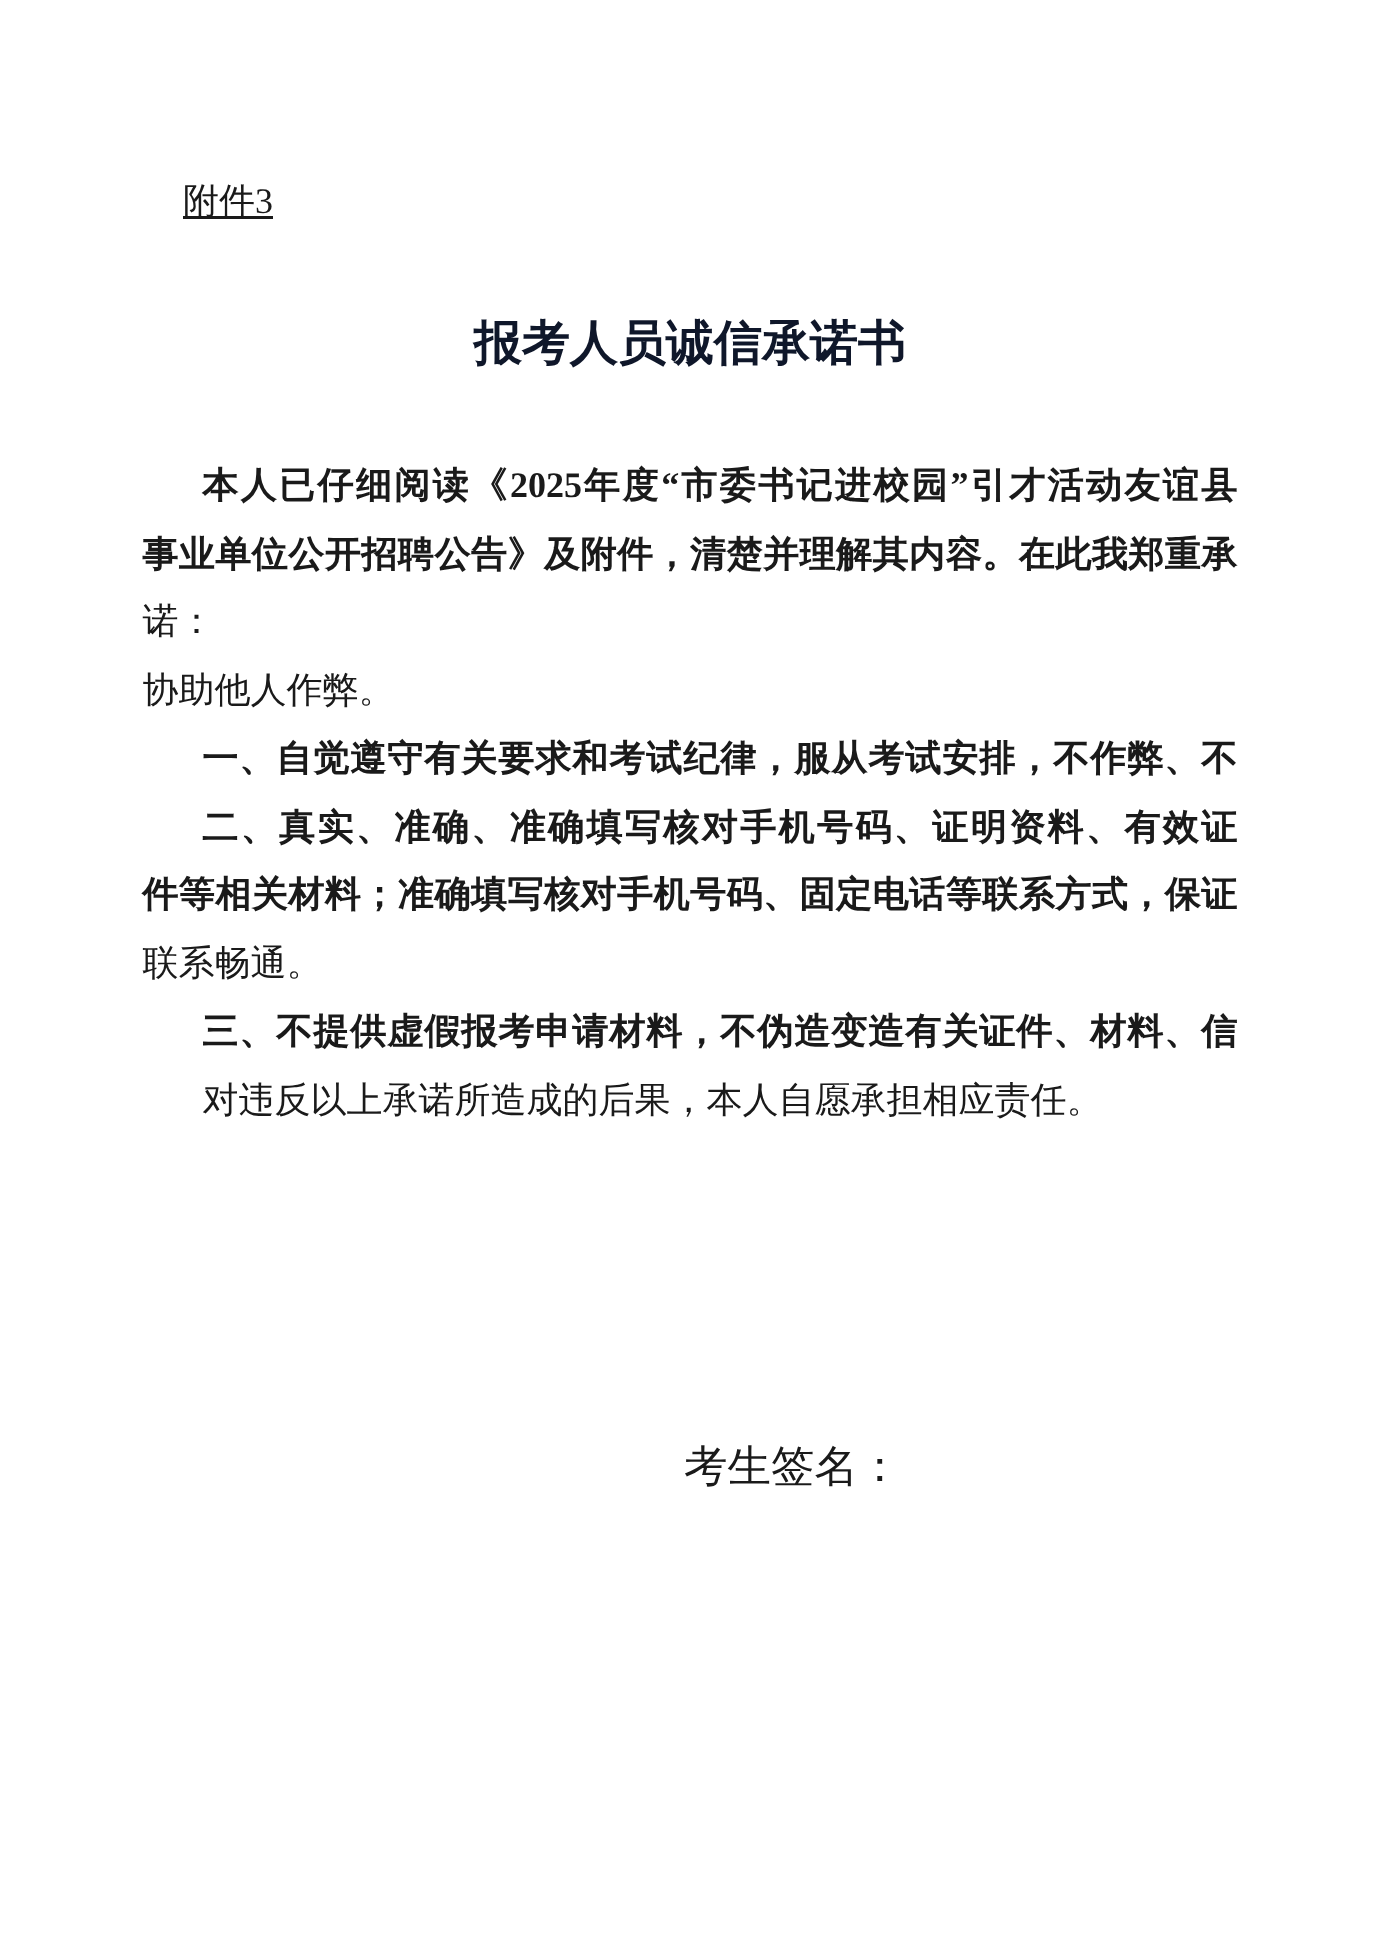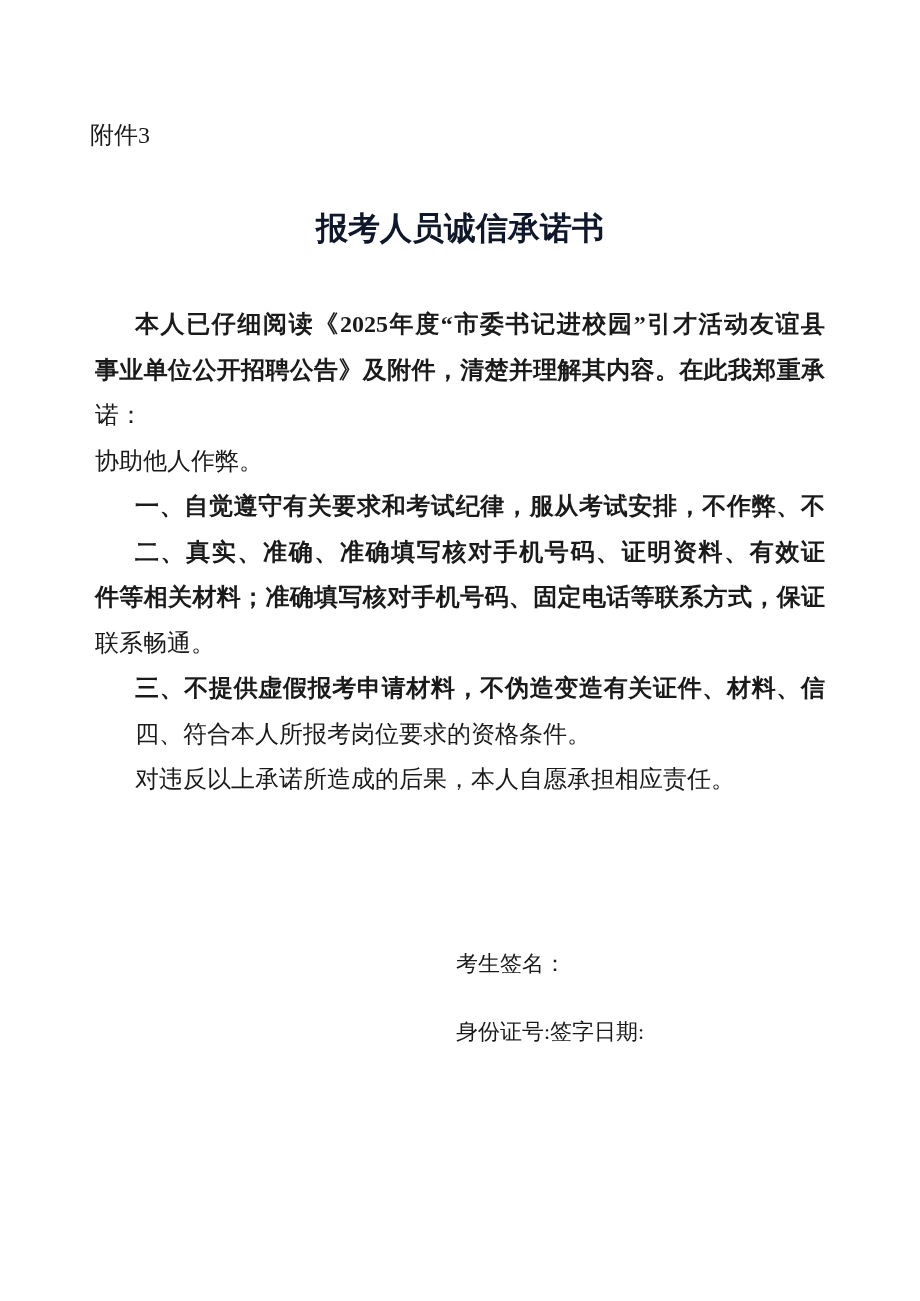--- a/index.html
+++ b/index.html
@@ -11,24 +11,25 @@
     position: relative;
     width: 920px;
     height: 1301px;
     background: #ffffff;
     color: #1a1a1a;
     font-family: "Liberation Serif", serif;
     overflow: hidden;
   }
   .attachment {
     position: absolute;
-    left: 90px;
+    left: 122px;
     top: 120px;
     font-size: 24px;
     line-height: 30px;
+    text-decoration: underline;
   }
   .doc-title {
     position: absolute;
     left: 0;
     top: 207px;
     width: 920px;
     margin: 0;
     text-align: center;
     font-family: "Liberation Sans", sans-serif;
     font-weight: 700;
@@ -52,23 +53,24 @@
     white-space: normal;
     text-align: justify;
     text-align-last: justify;
     font-weight: bold;
   }
   .line.indent {
     text-indent: 40px;
   }
   .sig-line {
     position: absolute;
-    font-size: 22px;
+    font-size: 29px;
     line-height: 30px;
     white-space: nowrap;
+    margin-top: 14px;
   }
   .sig-name { left: 456px; top: 949px; }
   .sig-id   { left: 456px; top: 1017px; }
 </style>
 </head>
 <body>
 
 <div class="page">
 
   <div class="attachment">附件3</div>
@@ -78,21 +80,19 @@
   <div class="doc-body" id="body-lines">
       <div class="line indent fill">本人已仔细阅读《2025年度“市委书记进校园”引才活动友谊县</div>
       <div class="line fill">事业单位公开招聘公告》及附件，清楚并理解其内容。在此我郑重承</div>
       <div class="line">诺：</div>
       <div class="line">协助他人作弊。</div>
       <div class="line indent fill">一、自觉遵守有关要求和考试纪律，服从考试安排，不作弊、不</div>
       <div class="line indent fill">二、真实、准确、准确填写核对手机号码、证明资料、有效证</div>
       <div class="line fill">件等相关材料；准确填写核对手机号码、固定电话等联系方式，保证</div>
       <div class="line">联系畅通。</div>
       <div class="line indent fill">三、不提供虚假报考申请材料，不伪造变造有关证件、材料、信</div>
-      <div class="line indent">四、符合本人所报考岗位要求的资格条件。</div>
       <div class="line indent">对违反以上承诺所造成的后果，本人自愿承担相应责任。</div>
     </div>
 
   <div class="sig-line sig-name">考生签名：</div>
 
-  <div class="sig-line sig-id">身份证号:签字日期:</div>
 
 </div>
 
 </body></html>

